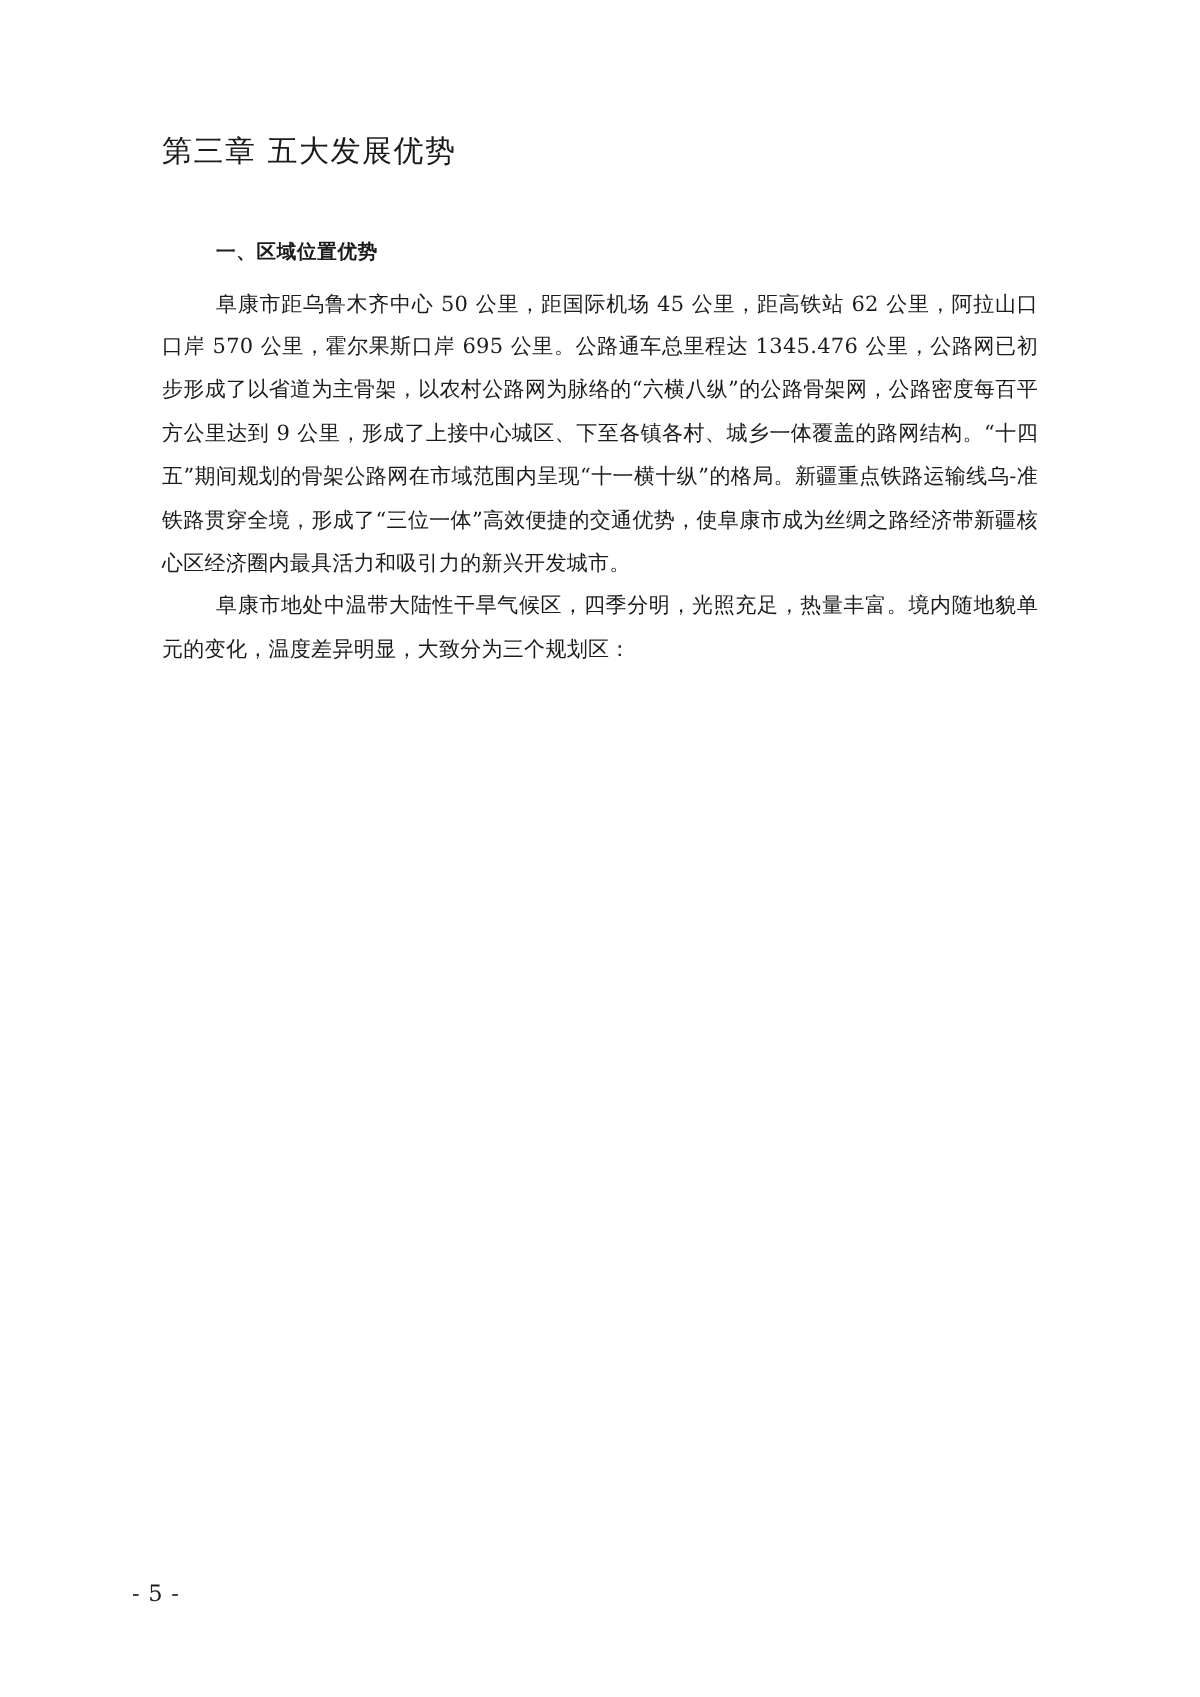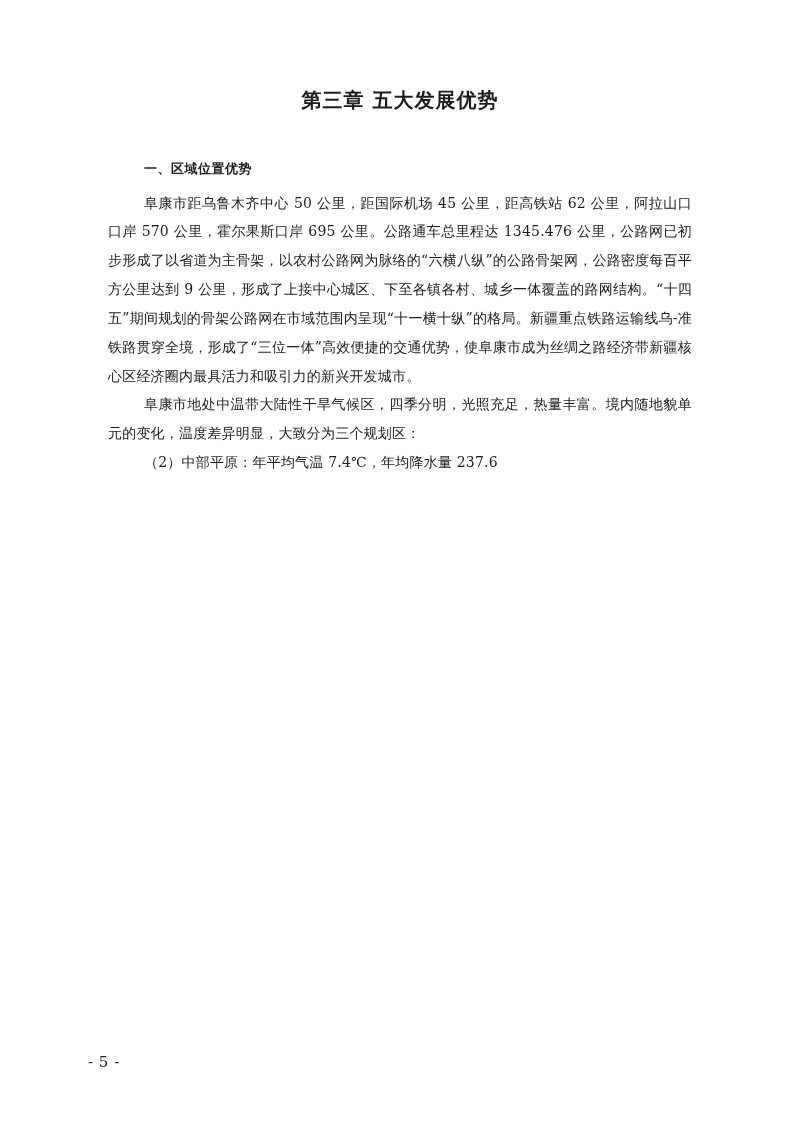--- a/index.html
+++ b/index.html
@@ -16,23 +16,23 @@
     font-family: "DejaVu Serif", "Liberation Serif", serif;
     color: #1b1b1b;
   }
   .content {
     position: absolute;
     left: 108px;
     top: 86px;
     width: 584px;
   }
   .doc-title {
-    text-align: center;
+    text-align: left;
     font-size: 20px;
-    font-weight: bold;
+    font-weight: normal;
     letter-spacing: 1px;
     margin: 0 0 42px 0;
     line-height: 1.4;
   }
   .section-heading {
     font-size: 13px;
     font-weight: bold;
     margin: 0 0 6px 0;
     text-indent: 36px;
     line-height: 2.05;
@@ -66,18 +66,17 @@
     <h1 class="doc-title">第三章   五大发展优势</h1>
 
     <h2 class="section-heading">一、区域位置优势</h2>
 
     <p class="para">阜康市距乌鲁木齐中心 50 公里，距国际机场 45 公里，距高铁站 62 公里，阿拉山口口岸 570 公里，霍尔果斯口岸 695 公里。公路通车总里程达 1345.476 公里，公路网已初步形成了以省道为主骨架，以农村公路网为脉络的“六横八纵”的公路骨架网，公路密度每百平方公里达到 9 公里，形成了上接中心城区、下至各镇各村、城乡一体覆盖的路网结构。“十四五”期间规划的骨架公路网在市域范围内呈现“十一横十纵”的格局。新疆重点铁路运输线乌-准铁路贯穿全境，形成了“三位一体”高效便捷的交通优势，使阜康市成为丝绸之路经济带新疆核心区经济圈内最具活力和吸引力的新兴开发城市。</p>
 
 
     <p class="para">阜康市地处中温带大陆性干旱气候区，四季分明，光照充足，热量丰富。境内随地貌单元的变化，温度差异明显，大致分为三个规划区：</p>
 
 
-    <p class="para">（2）中部平原：年平均气温 7.4℃，年均降水量 237.6</p>
 
   </div>
 
   <div class="footer">- 5 -</div>
 </div>
 
 </body></html>

